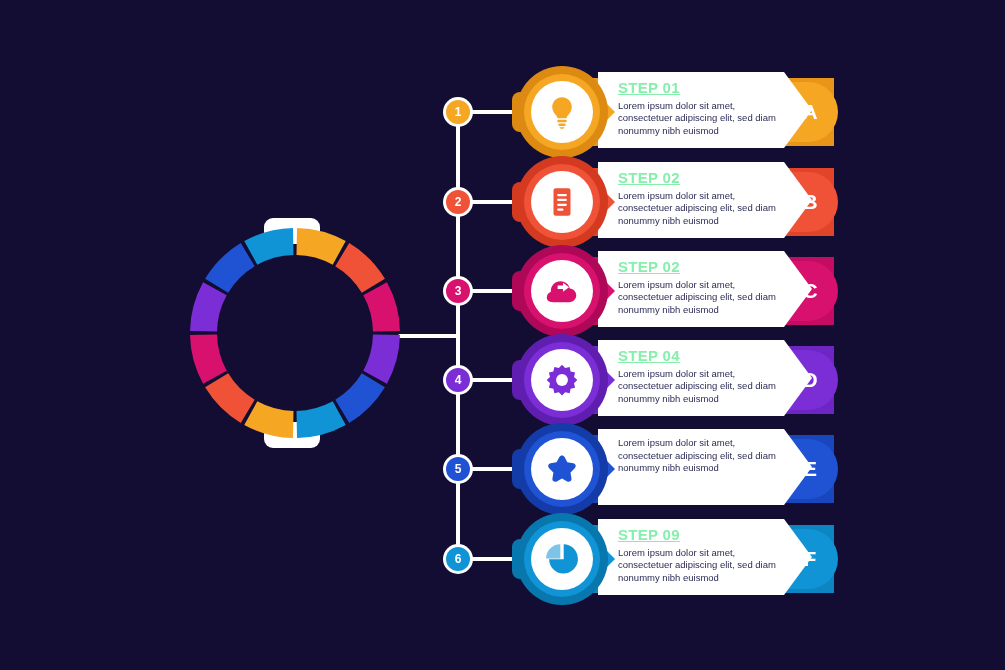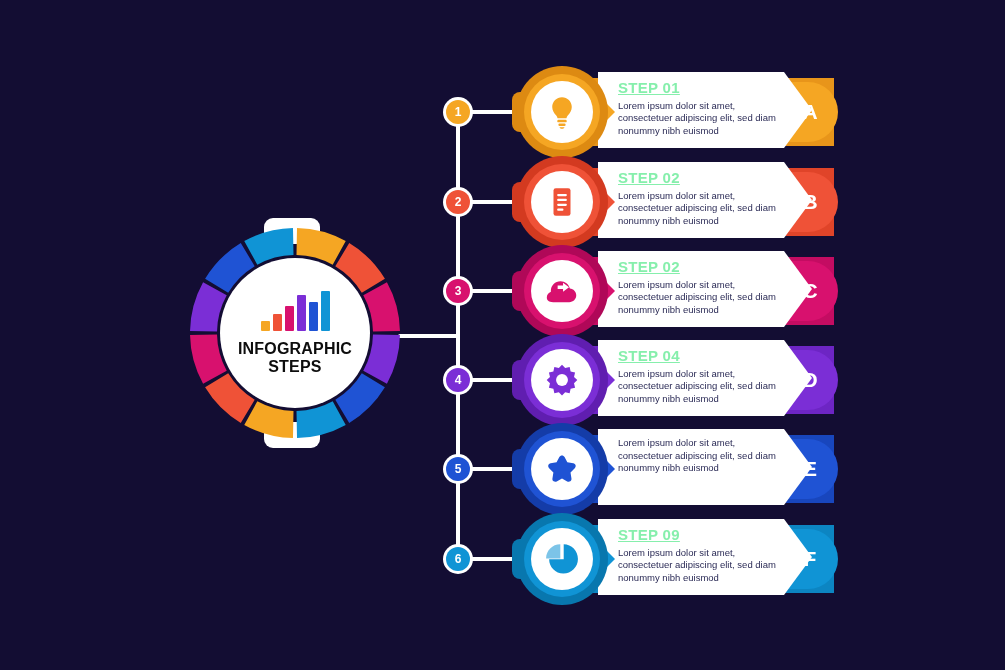--- a/index.html
+++ b/index.html
@@ -307,34 +307,20 @@
           <path d="M198.90804388303445 163.2359995309974 A105 105 0 0 1 163.2359995309974 198.90804388303445 L149.28959965159808 175.7888325988256 A78 78 0 0 0 175.7888325988256 149.28959965159805 Z" fill="#1f53d4"></path>
           <path d="M159.74465024177528 200.92377533500186 A105 105 0 0 1 111.01573145196741 213.98064977277264 L110.4974005071758 186.98562554548823 A78 78 0 0 0 146.6960258938902 177.2862331060014 Z" fill="#1094d5"></path>
           <path d="M106.9842685480326 213.98064977277264 A105 105 0 0 1 58.255349758224746 200.9237753350019 L71.30397410610982 177.2862331060014 A78 78 0 0 0 107.50259949282422 186.98562554548823 Z" fill="#f5a623"></path>
           <path d="M54.76400046900261 198.90804388303445 A105 105 0 0 1 19.091956116965534 163.2359995309974 L42.21116740117441 149.28959965159808 A78 78 0 0 0 68.71040034840195 175.7888325988256 Z" fill="#ef5237"></path>
           <path d="M17.076224664998136 159.74465024177528 A105 105 0 0 1 4.019350227227363 111.01573145196748 L31.014374454511753 110.49740050717585 A78 78 0 0 0 40.71376689399861 146.6960258938902 Z" fill="#d8116e"></path>
           <path d="M4.019350227227363 106.98426854803253 A105 105 0 0 1 17.076224664998094 58.25534975822479 L40.713766893998596 71.30397410610985 A78 78 0 0 0 31.014374454511753 107.50259949282417 Z" fill="#7b2ed6"></path>
           <path d="M19.091956116965576 54.76400046900254 A105 105 0 0 1 54.76400046900258 19.091956116965548 L68.71040034840192 42.21116740117441 A78 78 0 0 0 42.21116740117442 68.71040034840189 Z" fill="#1f53d4"></path>
           <path d="M58.25534975822476 17.076224664998122 A105 105 0 0 1 106.9842685480325 4.019350227227363 L107.50259949282415 31.014374454511753 A78 78 0 0 0 71.30397410610982 40.71376689399861 Z" fill="#1094d5"></path>
         </g>
     </svg>
-    <div class="hub-face">
-      <div class="bars" id="hub-bars">
-          <i style="height: 10px; background: rgb(245, 166, 35);"></i>
-          <i style="height: 17px; background: rgb(239, 82, 55);"></i>
-          <i style="height: 25px; background: rgb(216, 17, 110);"></i>
-          <i style="height: 36px; background: rgb(123, 46, 214);"></i>
-          <i style="height: 29px; background: rgb(31, 83, 212);"></i>
-          <i style="height: 40px; background: rgb(16, 148, 213);"></i>
-        </div>
-      <div class="hub-title">
-        <span>INFOGRAPHIC</span><br>
-        <span>STEPS</span>
-      </div>
-    </div>
   </div>
 
   <div id="rows">
       <div class="row" style="top: 66px;">
     <div class="cap">
       <div class="cap-body" style="background:#f5a623"></div>
       <div class="cap-letter">A</div>
     </div>
 
     <div class="plate" style="background:#e8951a"></div>

